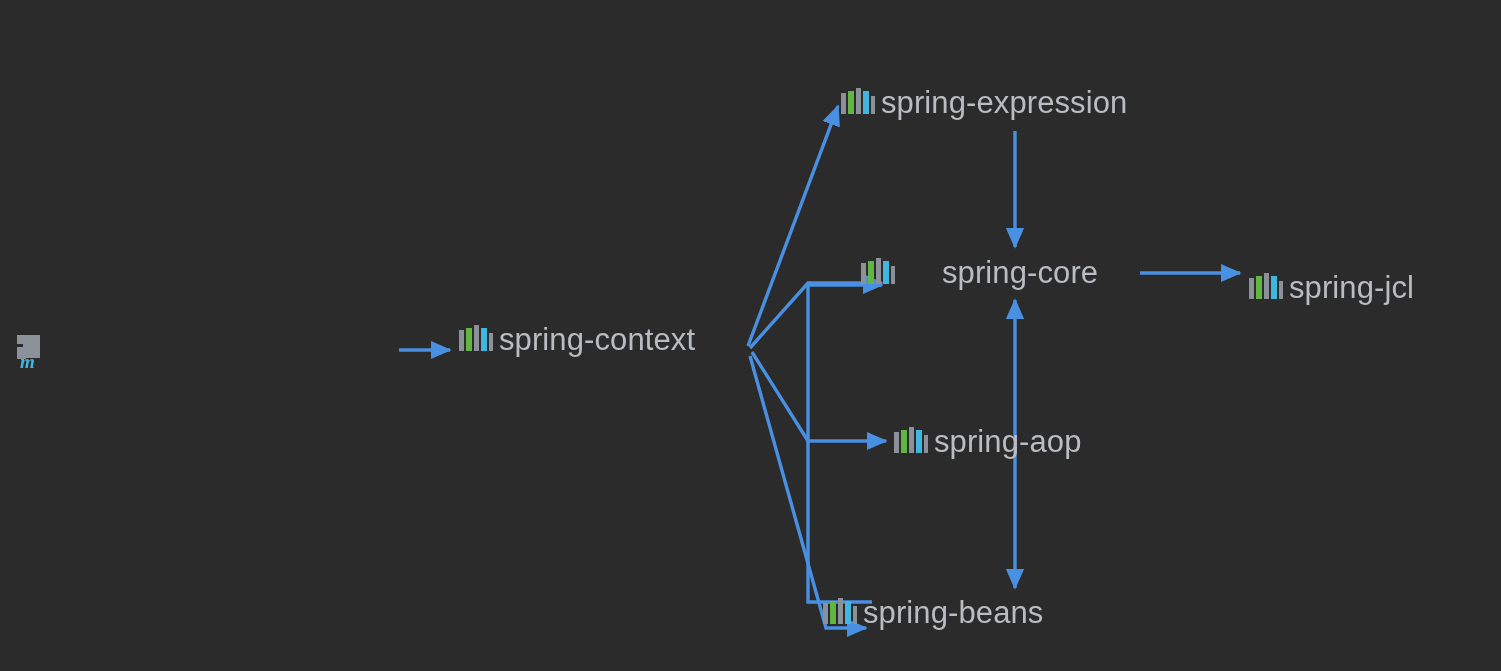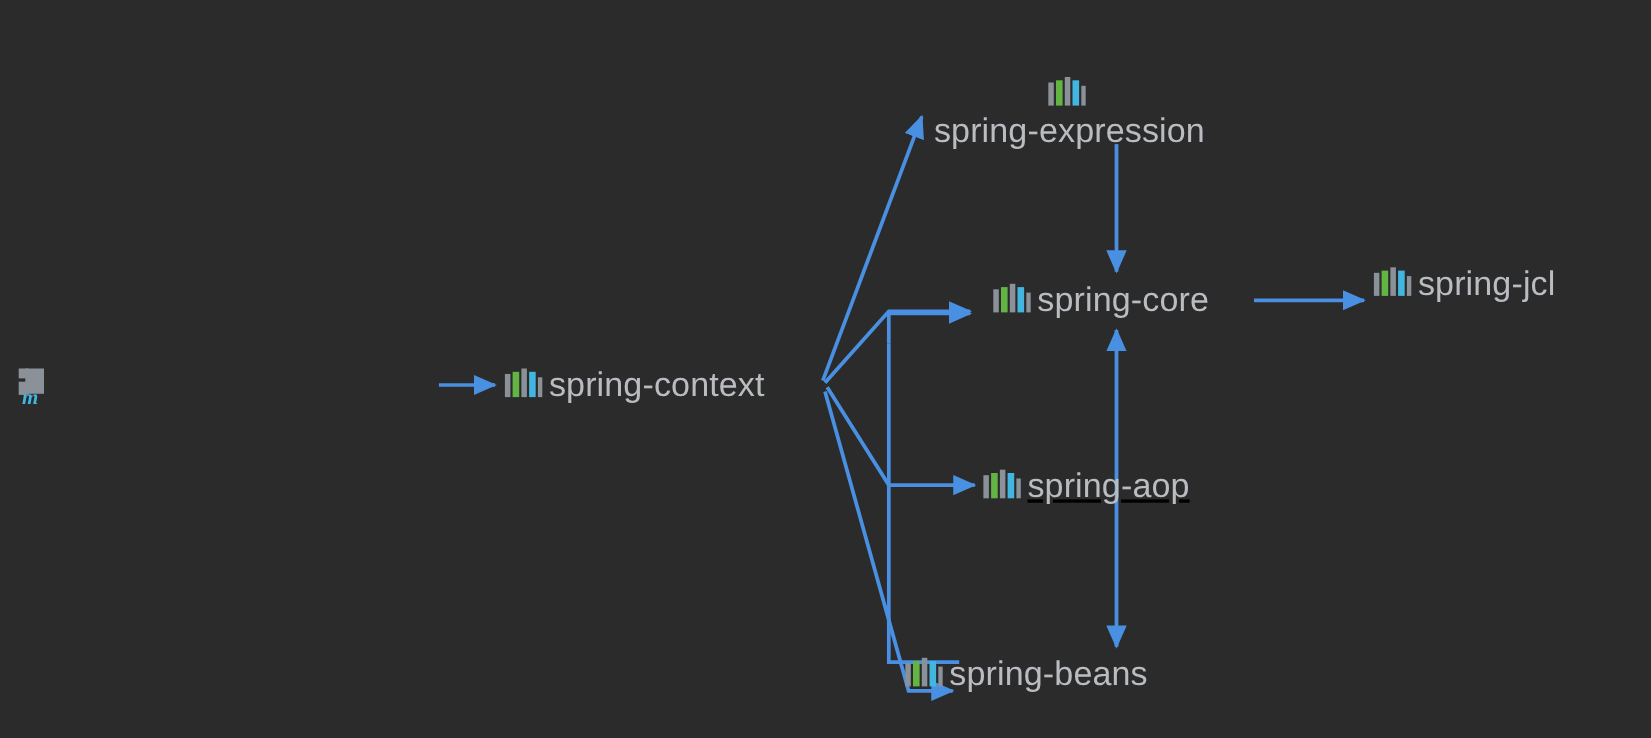--- a/index.html
+++ b/index.html
@@ -125,65 +125,65 @@
 
   <div class="node" style="left:14px; top:350px;">
     <span class="maven-icon">
       <span class="mv-fold"></span>
       <span class="mv-foot"></span>
       <span class="mv-sheet"></span>
       <span class="mv-m">m</span>
     </span>
   </div>
 
-  <div class="node" style="left:458px; top:350px;text-align:center;">
+  <div class="node" style="left:458px; top:340px;text-align:center;">
     <span class="lib-icon">
       <i></i>
         <i></i>
         <i></i>
         <i></i>
         <i></i>
     </span>
     <span class="node-label">spring-context</span>
   </div>
 
-  <div class="node" style="left:840px; top:103px;flex-direction:column;">
+  <div class="node" style="left:840px; top:103px;">
     <span class="lib-icon">
       <i></i>
         <i></i>
         <i></i>
         <i></i>
         <i></i>
     </span>
     <span class="node-label">spring-expression</span>
   </div>
 
-  <div class="node" style="left:902px; top:273px;">
+  <div class="node" style="left:860px; top:273px;gap:41px;">
     <span class="lib-icon">
       <i></i>
         <i></i>
         <i></i>
         <i></i>
         <i></i>
     </span>
     <span class="node-label">spring-core</span>
   </div>
 
-  <div class="node" style="left:1248px; top:258px;">
+  <div class="node" style="left:1248px; top:288px;">
     <span class="lib-icon">
       <i></i>
         <i></i>
         <i></i>
         <i></i>
         <i></i>
     </span>
     <span class="node-label">spring-jcl</span>
   </div>
 
-  <div class="node" style="left:893px; top:442px;text-decoration:underline;">
+  <div class="node" style="left:893px; top:442px;">
     <span class="lib-icon">
       <i></i>
         <i></i>
         <i></i>
         <i></i>
         <i></i>
     </span>
     <span class="node-label">spring-aop</span>
   </div>
 

